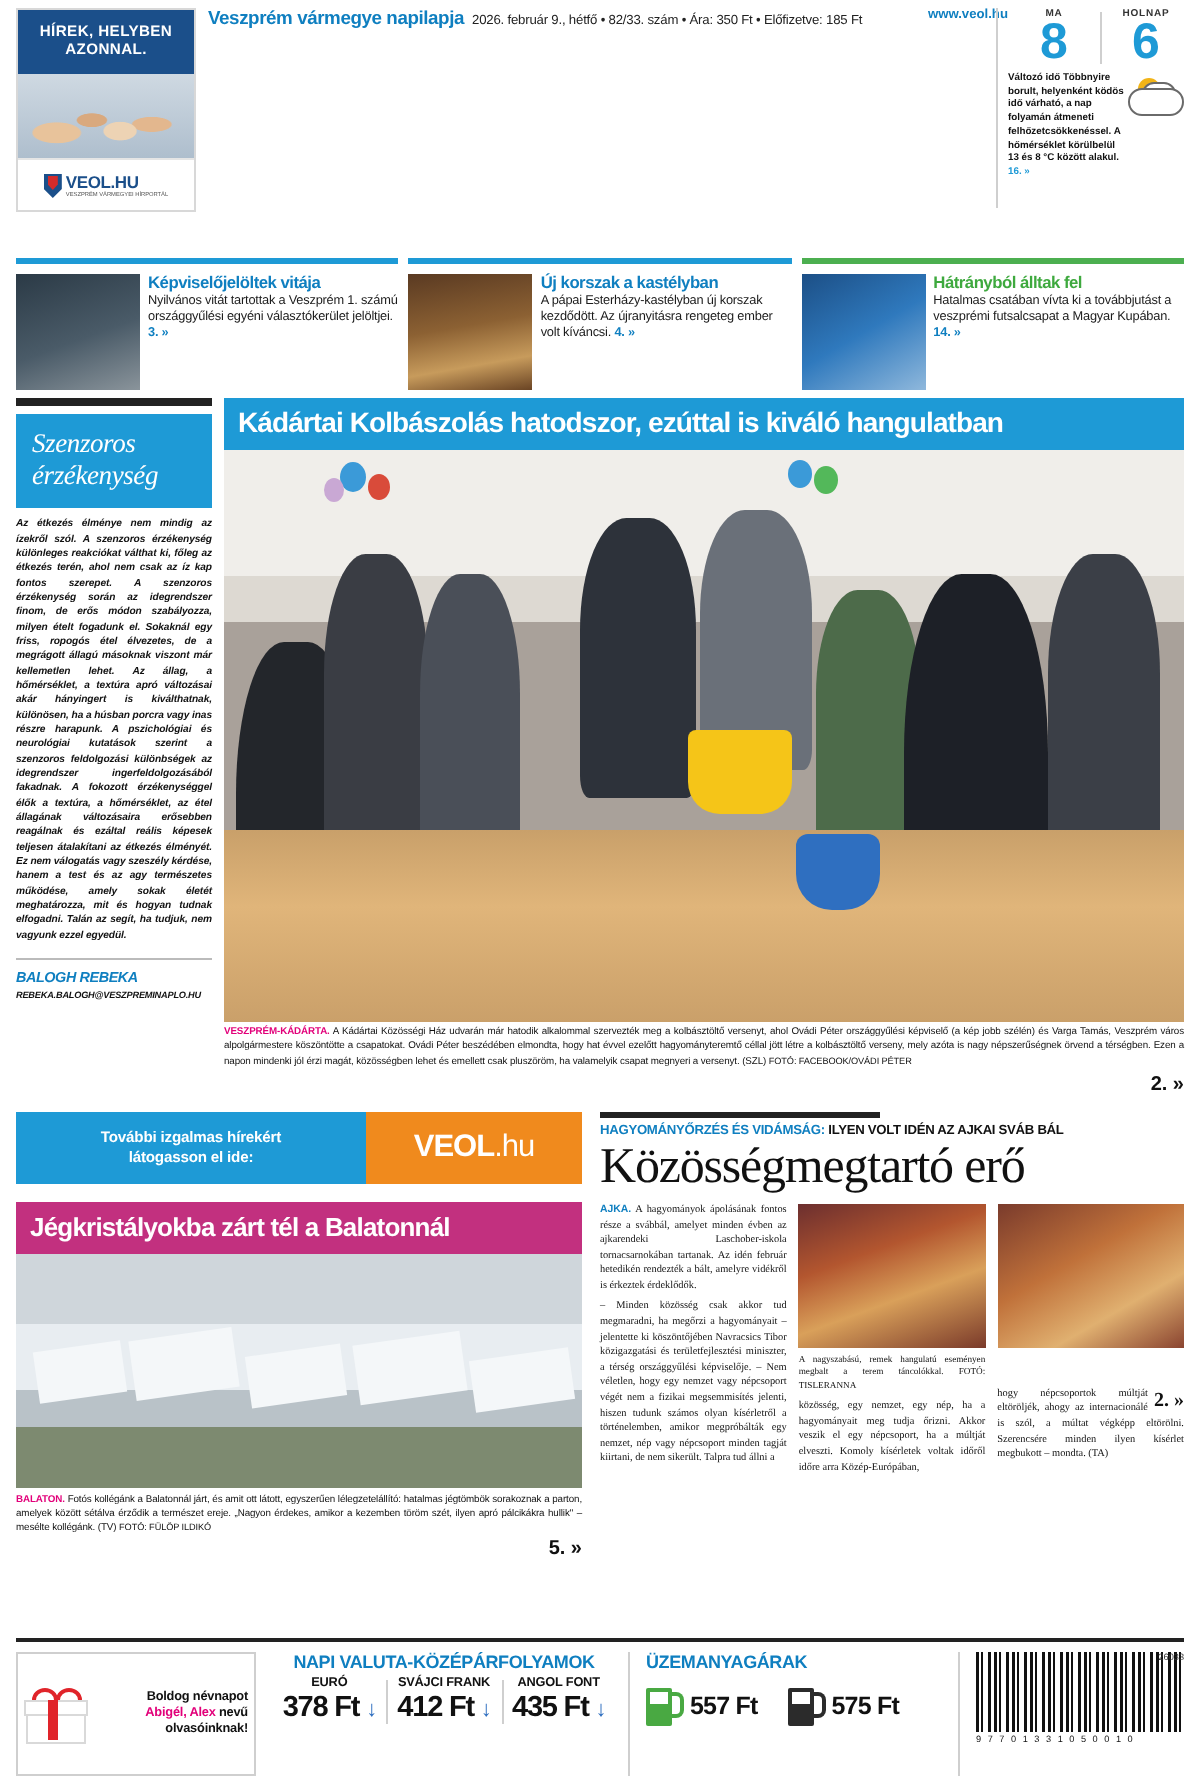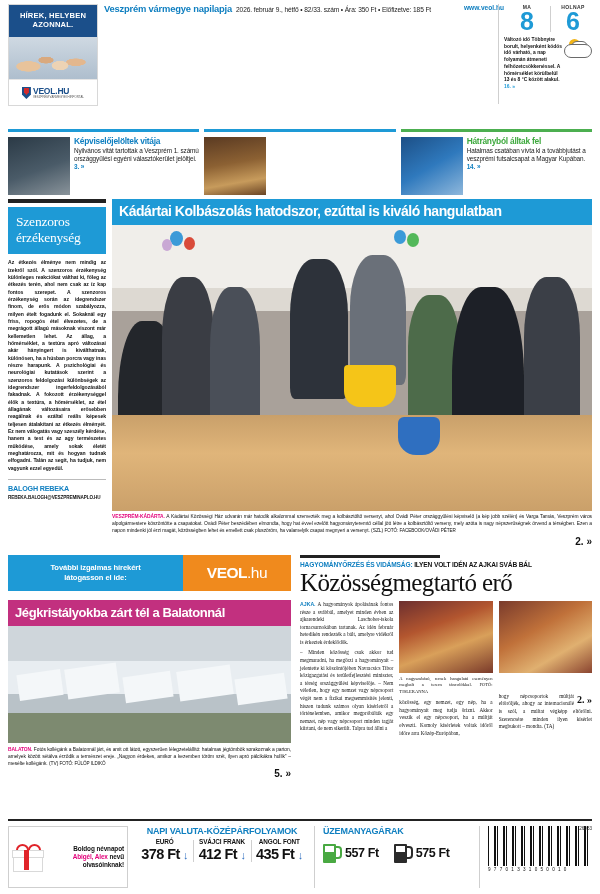--- a/index.html
+++ b/index.html
@@ -62,21 +62,21 @@
   .pg{color:#0f7fc0;font-weight:bold;}
 
   .ph-debate{background:linear-gradient(160deg,#2b3a46,#4a5b68 55%,#8a949b);}
   .ph-castle{background:linear-gradient(170deg,#5a3a22,#8c6133 45%,#c79b5c 75%,#6a4424);}
   .ph-sport{background:linear-gradient(150deg,#1c4f86,#2f79bd 50%,#8fb8dc);}
 
   
   .main{position:relative;margin:4px 8px 0 8px;display:flex;gap:6px;}
 
   
-  .opinion{width:98px;flex:0 0 98px;}
+  .opinion{width:98px;flex:0 0 98px;font-style:italic;}
   .op-rule{height:4px;background:#222;margin-bottom:4px;}
   .op-head{background:#1e9ad6;color:#fff;font-family:"Liberation Serif",serif;font-size:13.5px;
      line-height:1.16;padding:7px 8px 9px 8px;letter-spacing:-.2px;}
   .op-body{font-size:5.1px;line-height:1.44;text-align:justify;color:#111;margin-top:5px;font-weight:bold;
      letter-spacing:-.05px;}
   .op-author{font-size:7.2px;font-weight:bold;color:#0f7fc0;margin-top:7px;border-top:1px solid #bbb;padding-top:4px;letter-spacing:-.2px;}
   .op-mail{font-size:4.6px;font-weight:bold;color:#111;margin-top:2px;letter-spacing:-.1px;}
 
   
   .lead{flex:1;}
@@ -224,20 +224,24 @@
       <div class="t-photo ph-debate"></div>
       <div class="t-txt">
         <div class="t-title" style="color:#0f7fc0">Képviselőjelöltek vitája</div>
         <div class="t-lead"><span>Nyilvános vitát tartottak a Veszprém 1. számú országgyűlési egyéni választókerület jelöltjei.</span> <span class="pg">3. »</span></div>
       </div>
     </div>
 
     <div class="teaser">
       <div class="t-bar" style="background:#1e9ad6"></div>
       <div class="t-photo ph-castle"></div>
+      <div class="t-txt">
+        <div class="t-title" style="color:#0f7fc0">Új korszak a kastélyban</div>
+        <div class="t-lead"><span>A pápai Esterházy-kastélyban új korszak kezdődött. Az újranyitásra rengeteg ember volt kíváncsi.</span> <span class="pg">4. »</span></div>
+      </div>
     </div>
 
     <div class="teaser">
       <div class="t-bar" style="background:#4caf50"></div>
       <div class="t-photo ph-sport"></div>
       <div class="t-txt">
         <div class="t-title" style="color:#3ea93e">Hátrányból álltak fel</div>
         <div class="t-lead"><span>Hatalmas csatában vívta ki a továbbjutást a veszprémi futsalcsapat a Magyar Kupában.</span> <span class="pg">14. »</span></div>
       </div>
     </div>

